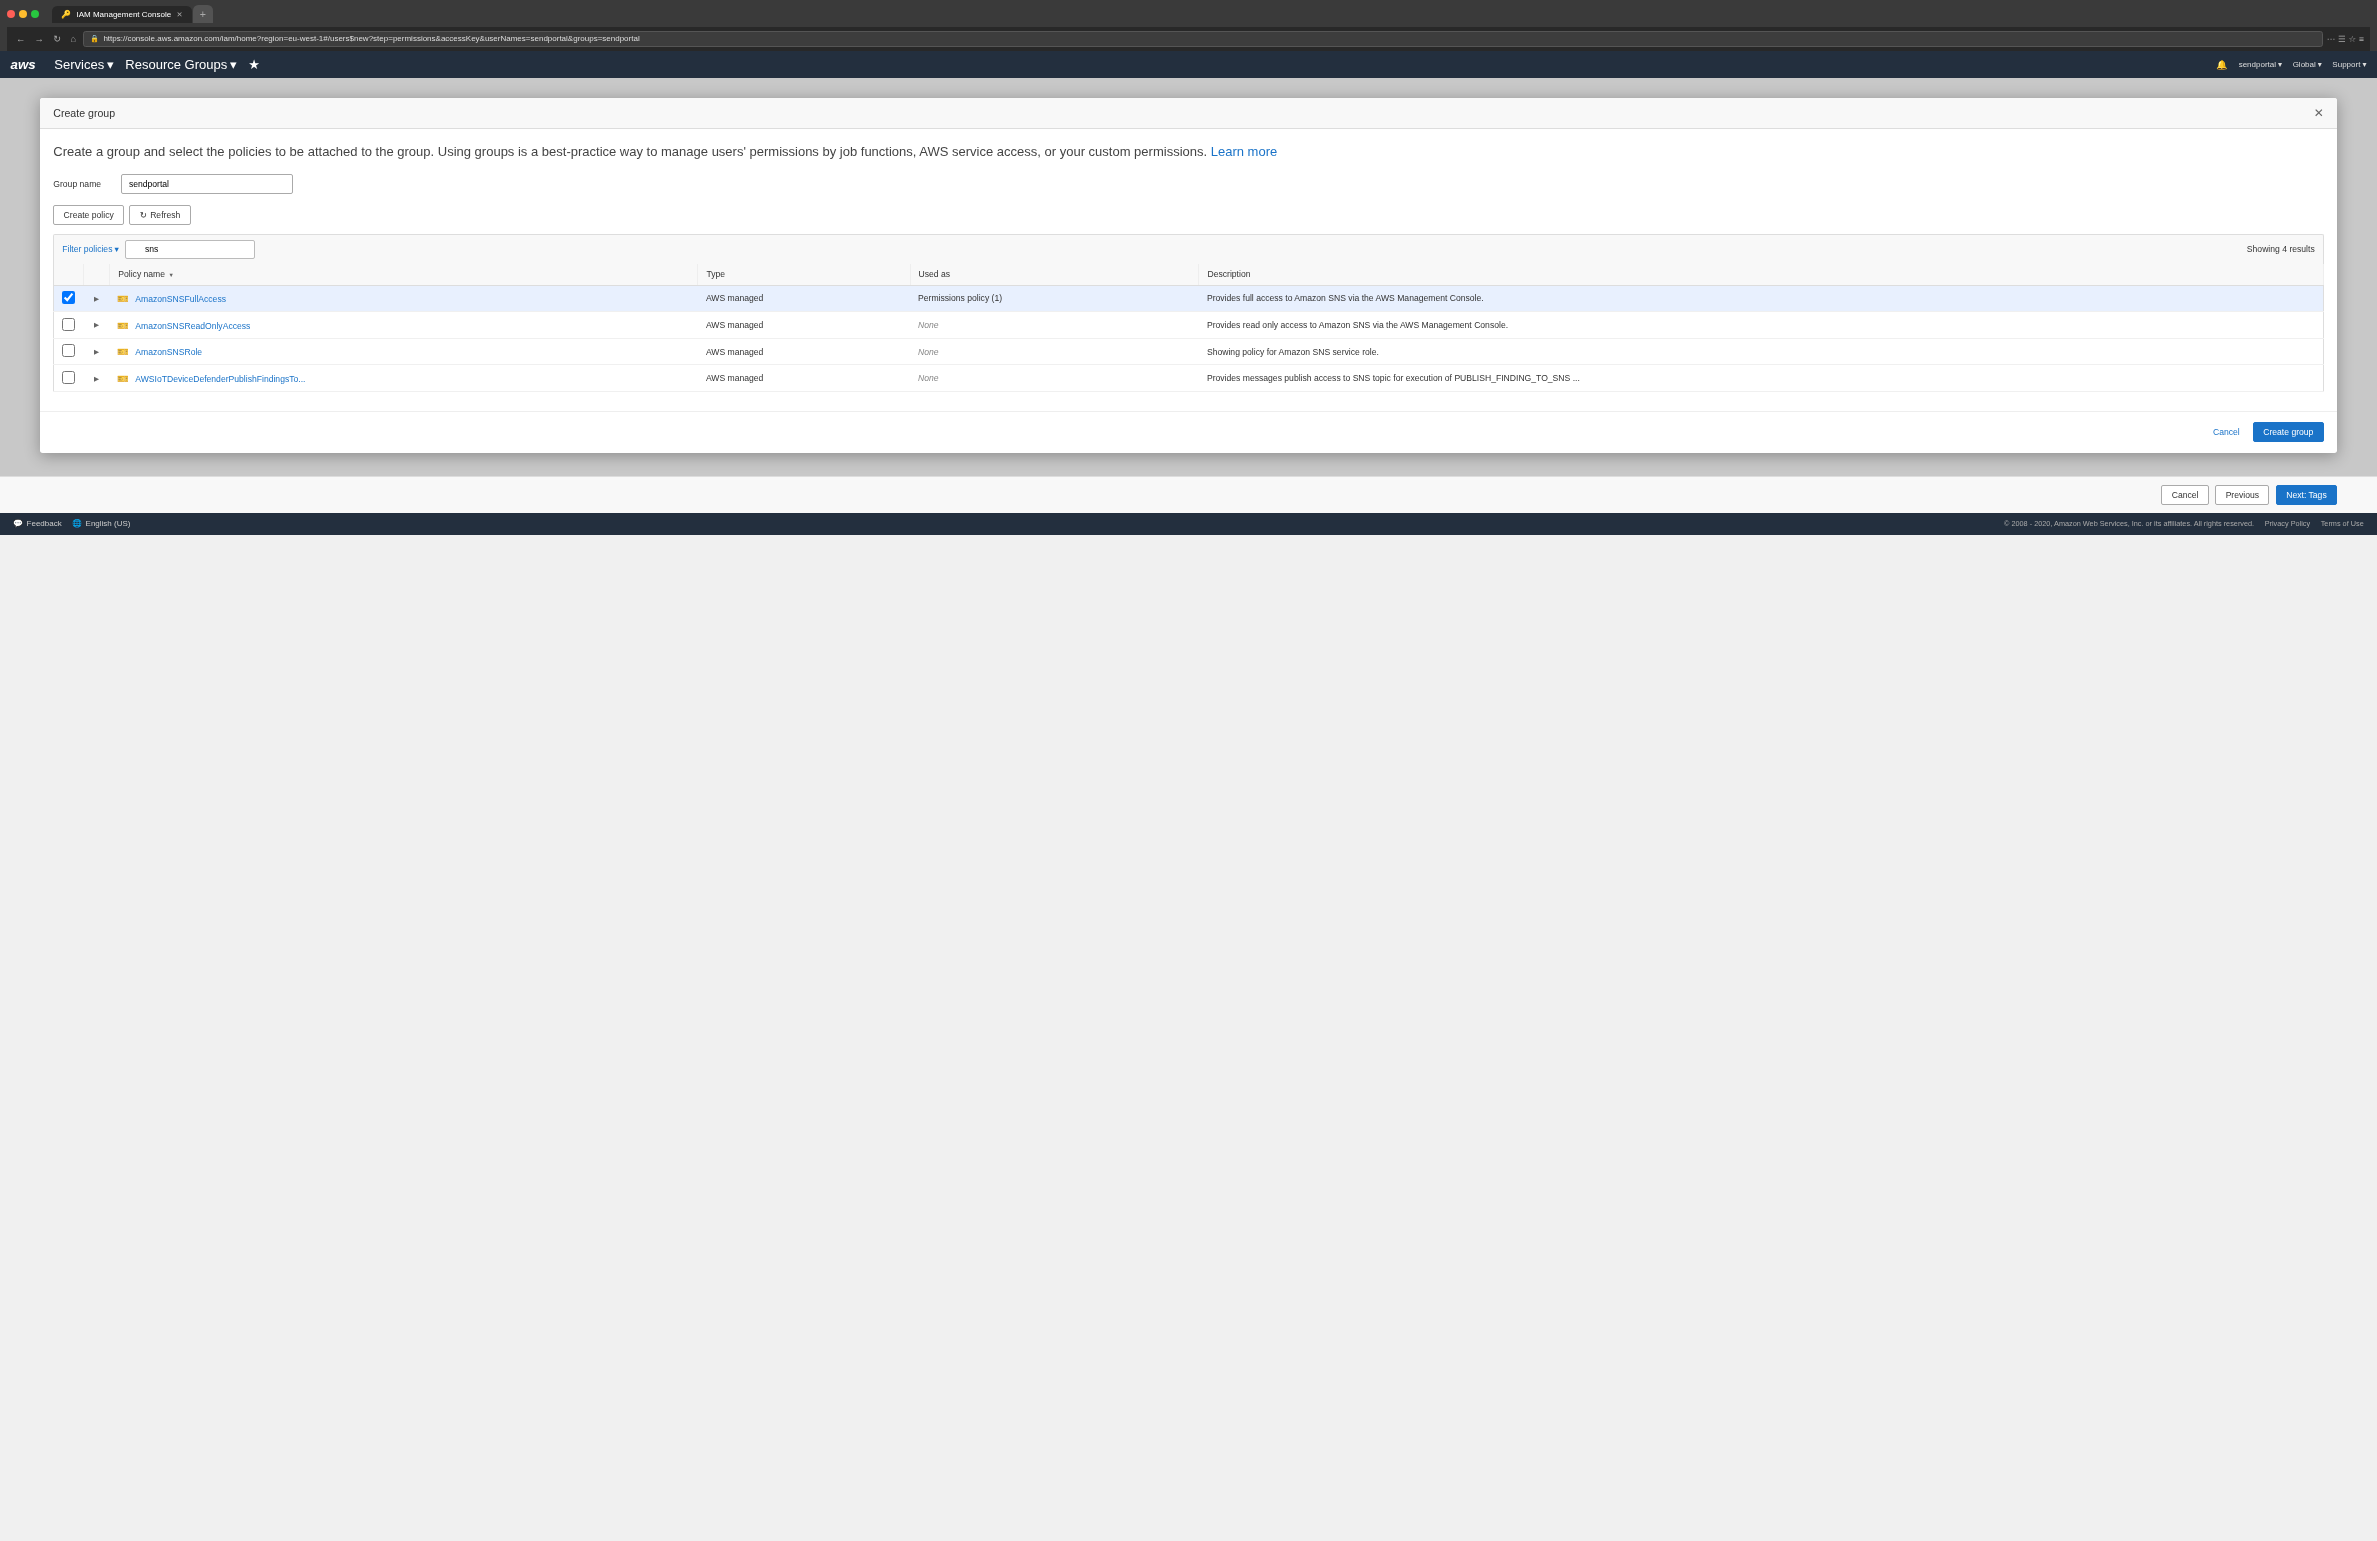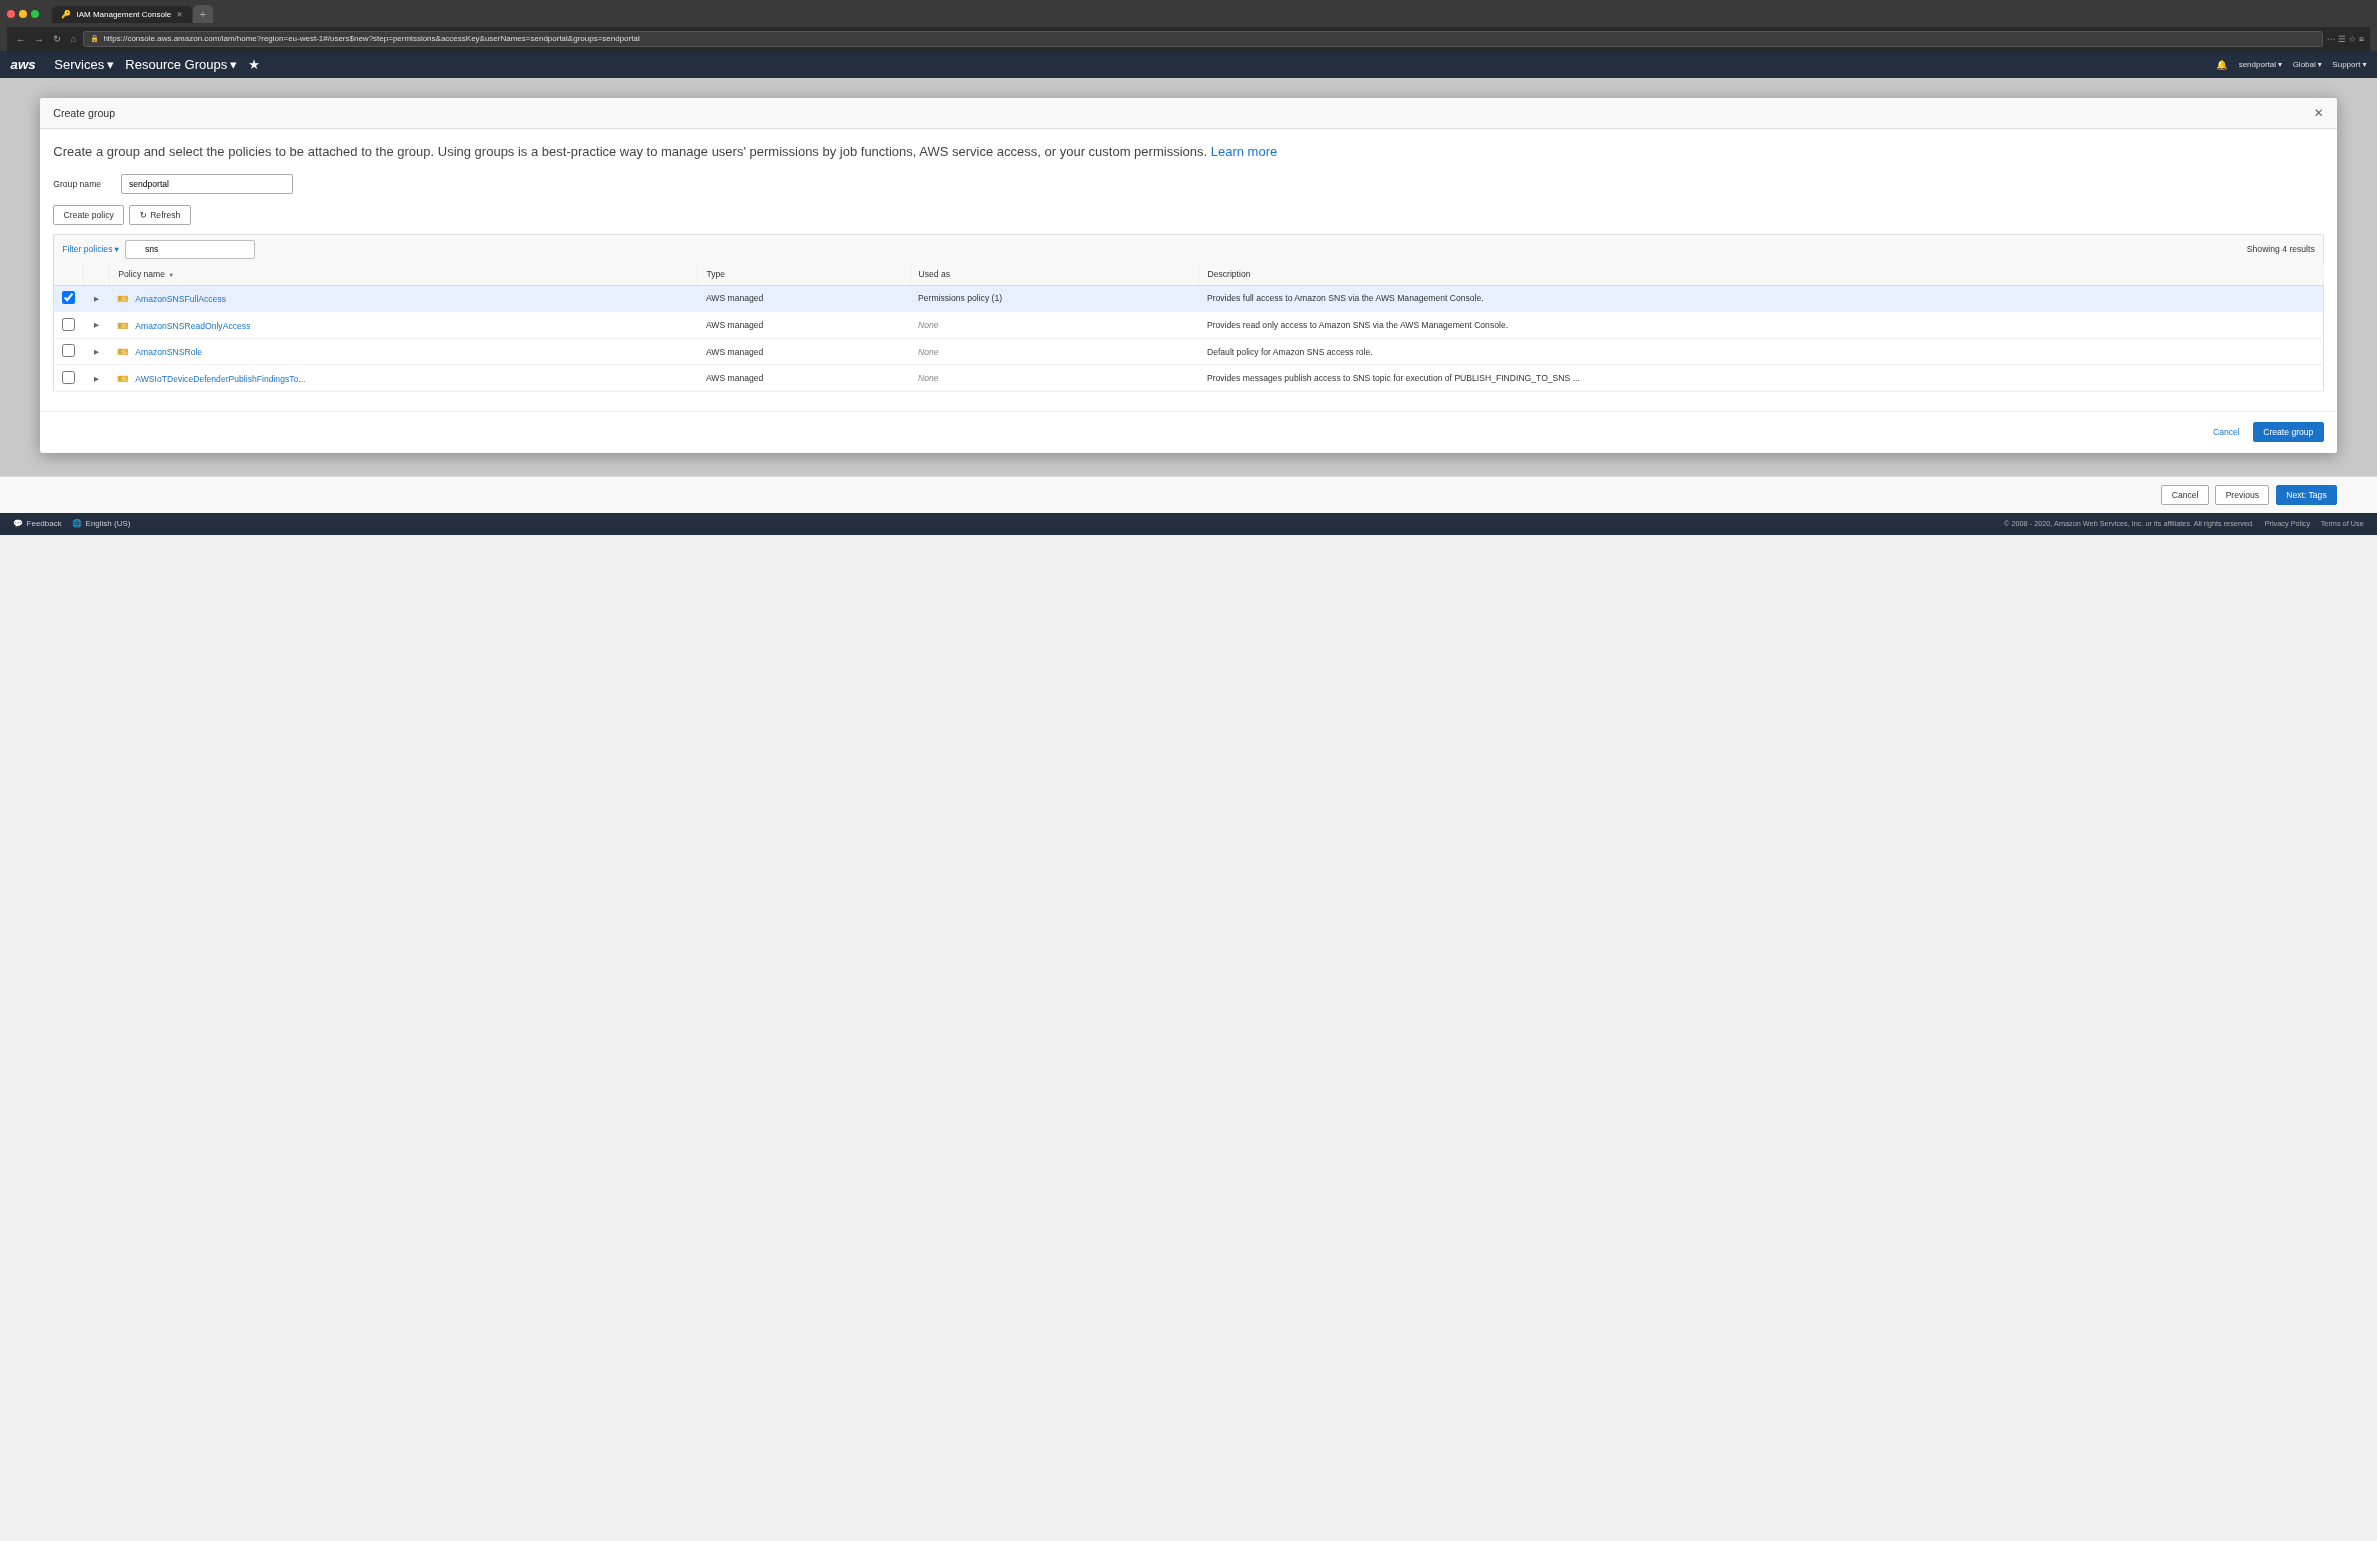--- a/index.html
+++ b/index.html
@@ -474,21 +474,21 @@
       </td>
       <td>
         <button class="expand-btn">▶</button>
       </td>
       <td>
         <span style="margin-right:4px; font-size:9.3px;">🎫</span>
         <a class="policy-link">AmazonSNSRole</a>
       </td>
       <td>AWS managed</td>
       <td><span class="none-text">None</span></td>
-      <td>Default policy for Amazon SNS access role.</td>
+      <td>Showing policy for Amazon SNS service role.</td>
     </tr>
             <tr>
       <td class="checkbox-cell col-checkbox">
         <input type="checkbox" class="check-input" style="">
       </td>
       <td>
         <button class="expand-btn">▶</button>
       </td>
       <td>
         <span style="margin-right:4px; font-size:9.3px;">🎫</span>

